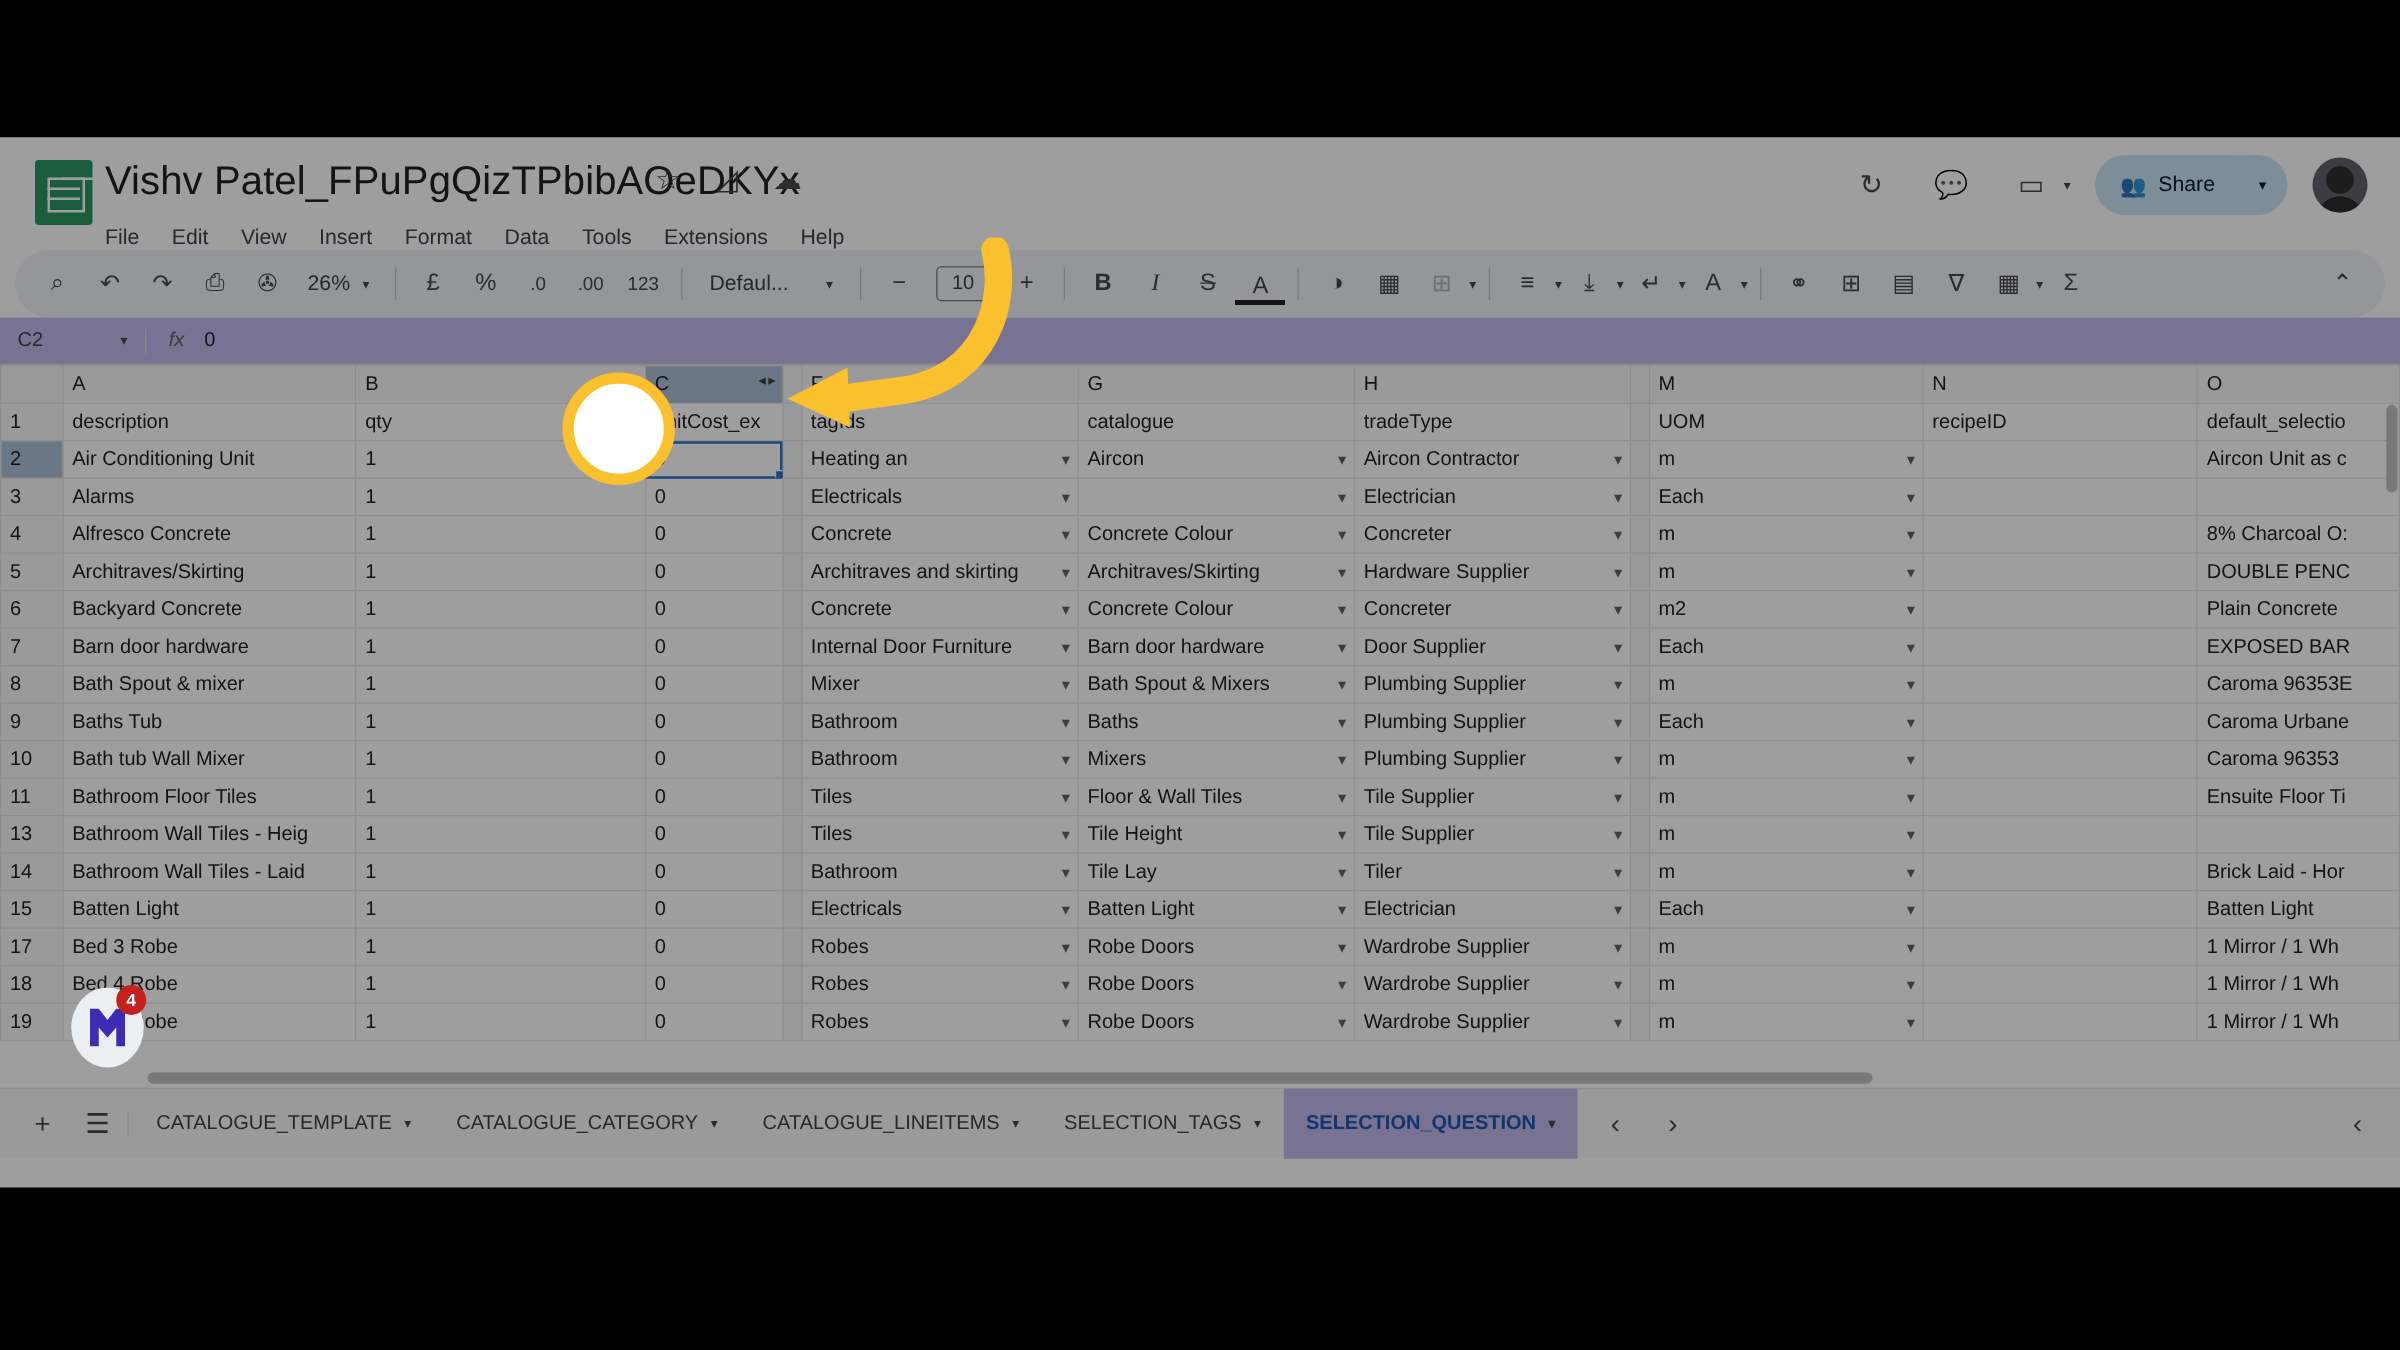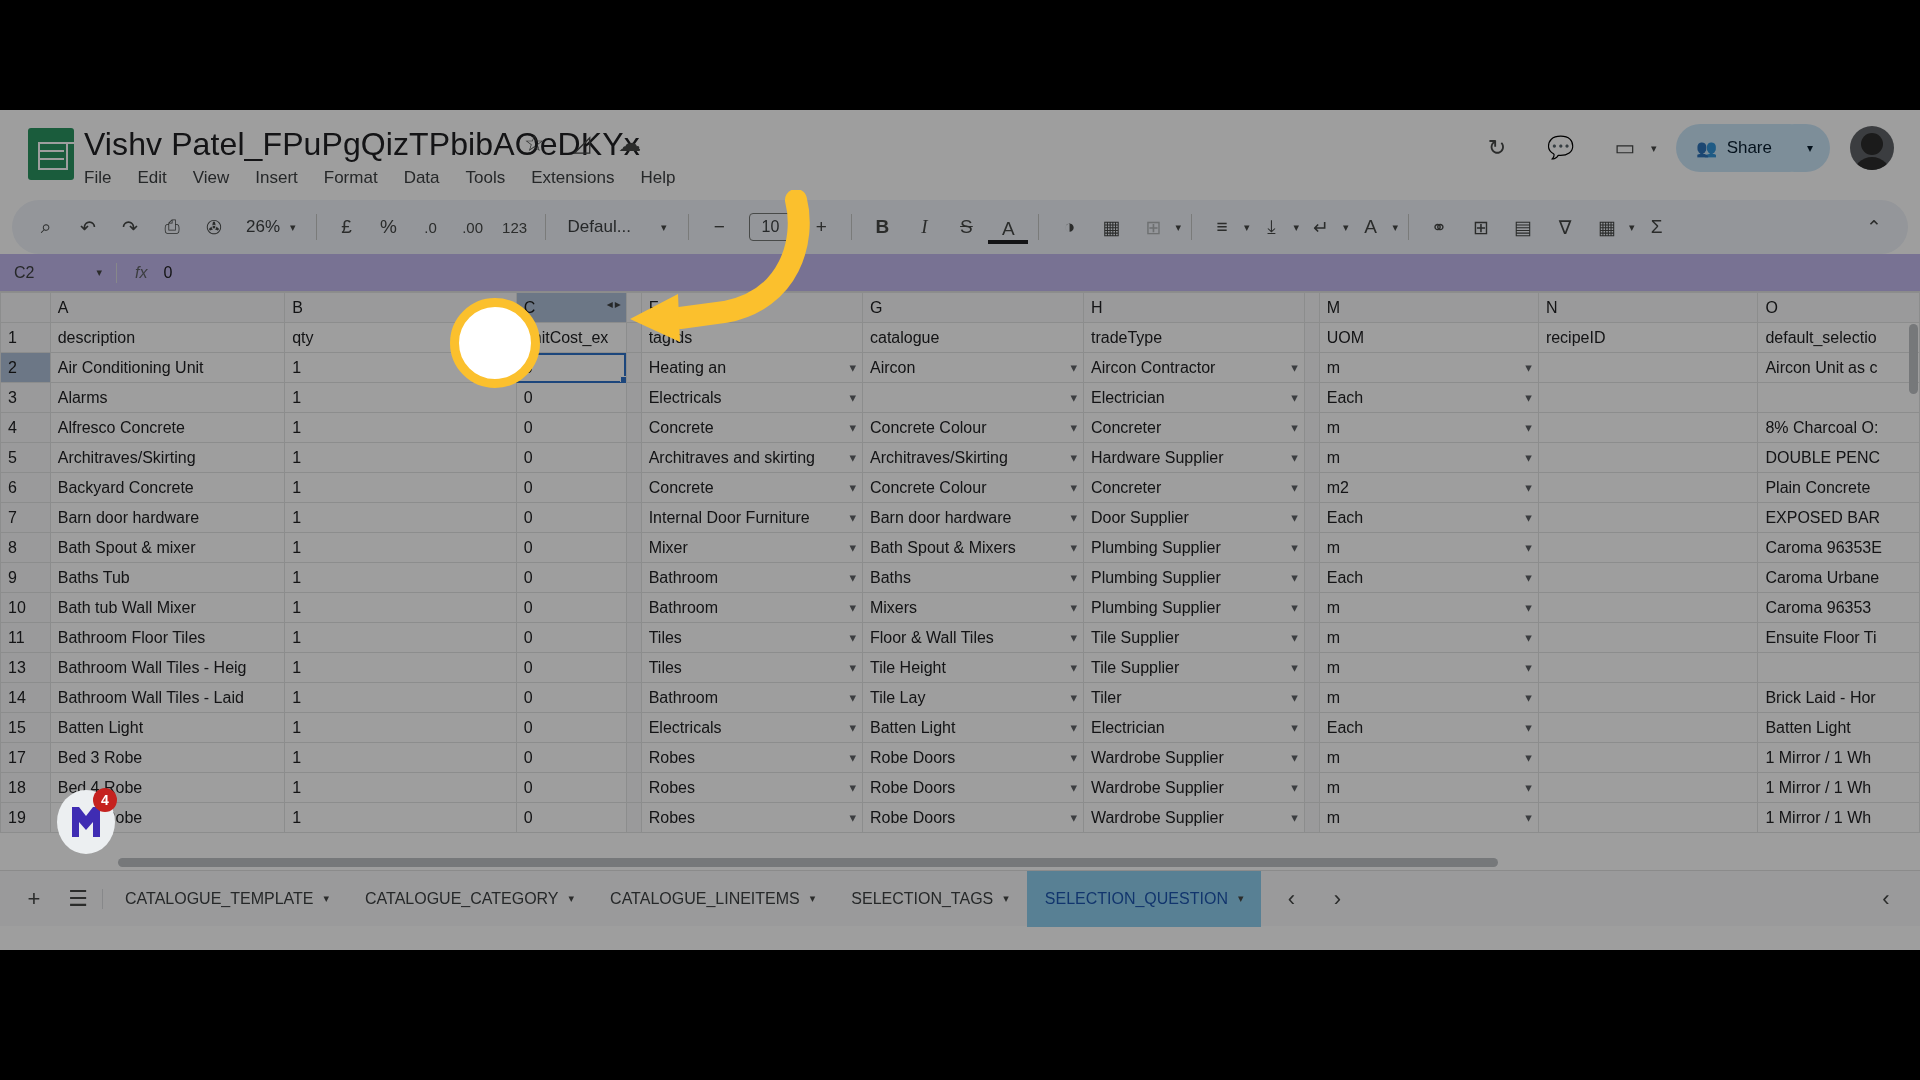--- a/index.html
+++ b/index.html
@@ -19,21 +19,21 @@
   .logo { position:absolute; left:28px; top:18px; width:46px; height:52px;
           background:#0f9d58; border-radius:3px; }
   .logo:after{ content:""; position:absolute; left:10px; top:14px; width:26px; height:24px;
                border:2px solid #fff; }
   .logo:before{ content:""; position:absolute; left:10px; top:22px; width:26px; height:2px; background:#fff;
                 box-shadow: 12px -8px 0 0 #fff, 0 8px 0 0 #fff; }
   .doc-title { position:absolute; left:84px; top:16px; font-size:32px; color:#202124; letter-spacing:.1px; }
   .hdr-icons { position:absolute; left:524px; top:20px; display:flex; gap:28px; }
   .hdr-icons span { font-size:23px; color:#444746; cursor:pointer; line-height:26px; }
   .menu { position:absolute; left:84px; top:58px; display:flex; gap:26px; }
-  .menu div { font-size:17px; color:#3c4043; cursor:pointer; }
+  .menu div { font-size:17px; color:#3c4043; cursor:pointer;margin-top:12px; }
 
   .hdr-right { position:absolute; right:26px; top:14px; display:flex; align-items:center; gap:20px; }
   .ic-round { width:44px; height:44px; border-radius:50%; display:flex; align-items:center;
               justify-content:center; font-size:22px; color:#444746; cursor:pointer; }
   .cam-chip { display:flex; align-items:center; gap:4px; }
   .share-btn { display:flex; align-items:center; gap:9px; background:#c2e7ff; color:#001d35;
                height:48px; border-radius:24px 4px 4px 24px; padding:0 22px 0 20px; font-size:17px;
                cursor:pointer; }
   .share-caret { background:#c2e7ff; height:48px; width:40px; border-radius:4px 24px 24px 4px;
                  display:flex; align-items:center; justify-content:center; font-size:12px;
@@ -96,21 +96,21 @@
   .hscroll { position:absolute; left:118px; bottom:3px; height:9px; width:1380px; background:#bdc1c6;
              border-radius:5px; }
 
   
   .tabbar { height:56px; background:#f8f9fa; display:flex; align-items:center; gap:4px;
             padding:0 14px; border-top:1px solid #e0e0e0; }
   .tb-ic { width:40px; height:40px; display:flex; align-items:center; justify-content:center;
            font-size:22px; color:#444746; border-radius:50%; cursor:pointer; }
   .tab { display:flex; align-items:center; gap:10px; padding:0 18px; height:56px; font-size:16px;
          color:#3c4043; cursor:pointer; }
-  .tab.active { background:#7dd3fc; color:#0b57d0; font-weight:normal; }
+  .tab.active { background:#c4b5fd; color:#0b57d0; font-weight:bold; }
   .tab .caret { font-size:11px; }
   .tabnav { display:flex; gap:6px; margin-left:6px; }
 
   
   .spot { position:absolute; border-radius:50%; border:9px solid #fbc02d;
           background:#fff; }
   .arrow-svg { position:absolute; left:560px; top:190px; }
   .widget { position:absolute; left:57px; top:790px; width:58px; height:64px; border-radius:50%;
             background:#eceff1; display:flex; align-items:center; justify-content:center; }
   .widget-badge { position:absolute; right:-2px; top:-2px; width:24px; height:24px; border-radius:50%;

